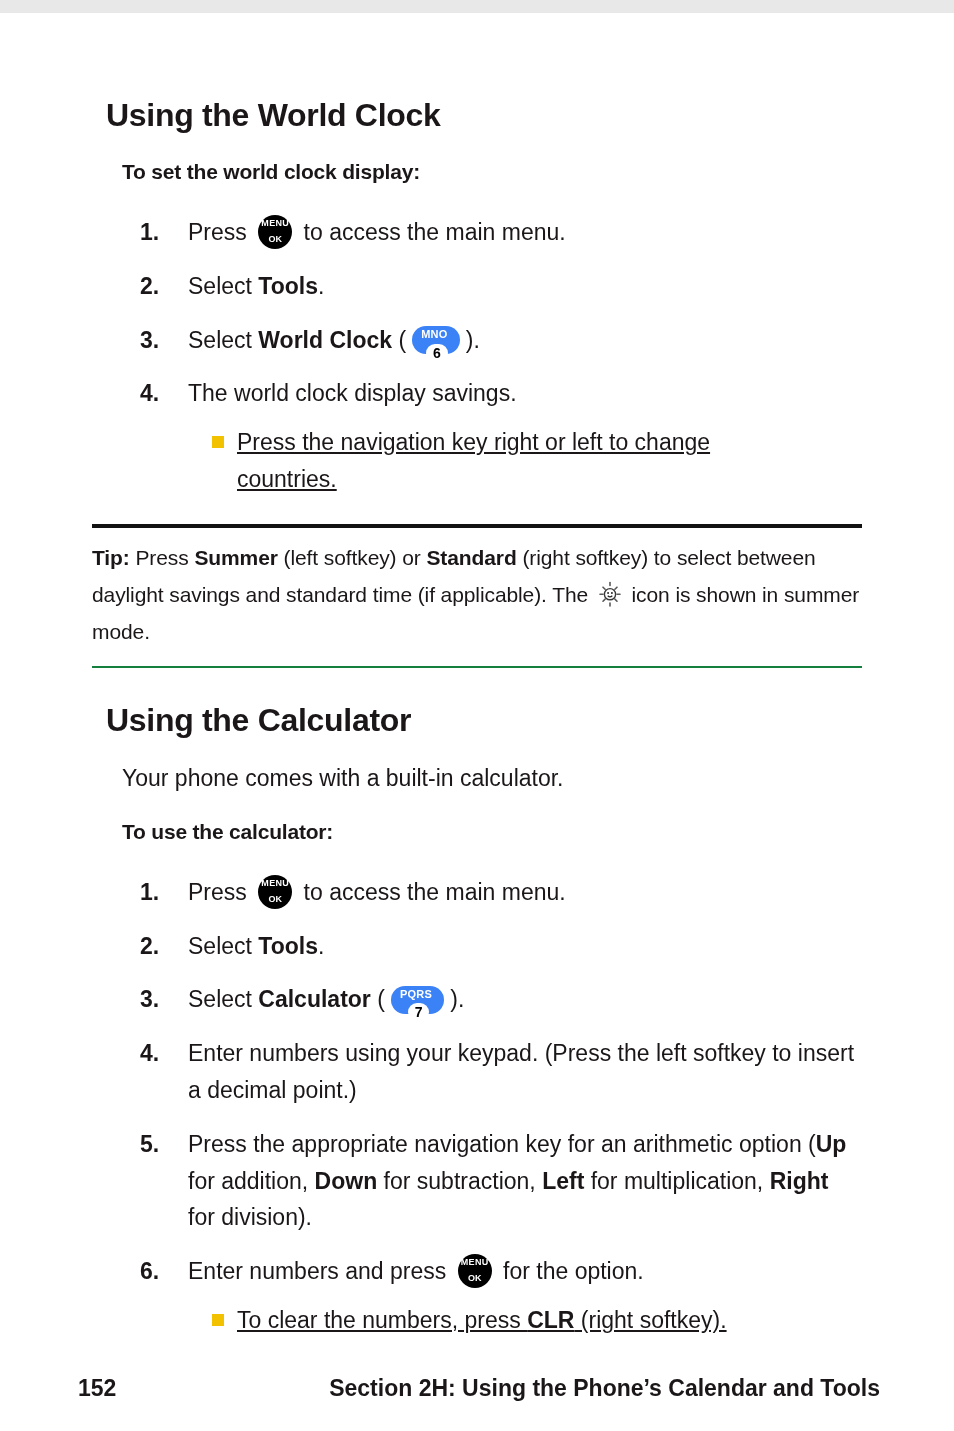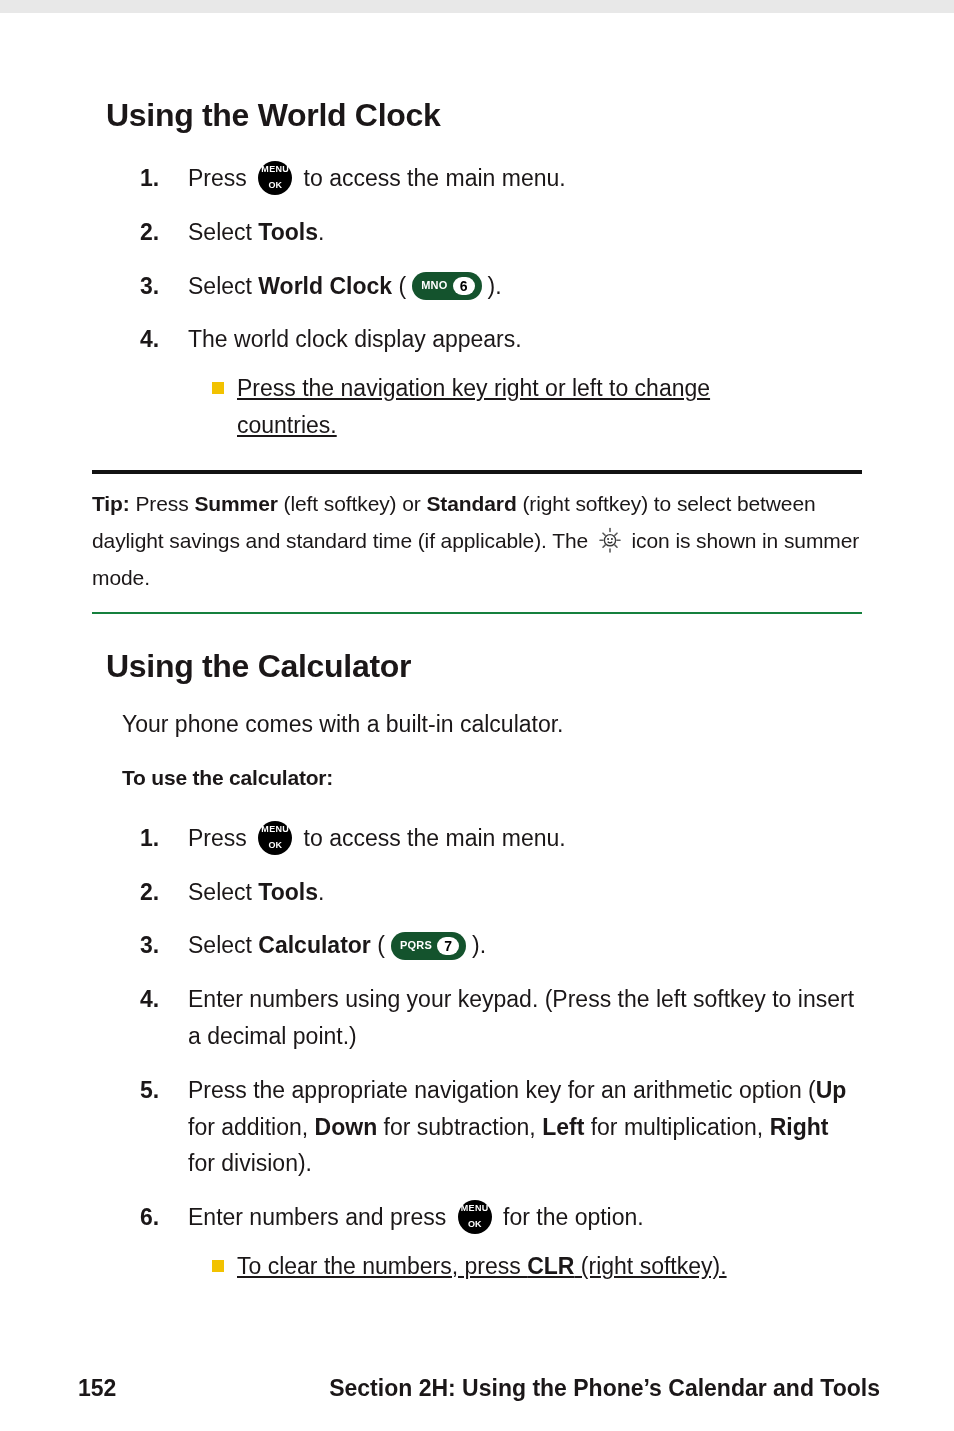--- a/index.html
+++ b/index.html
@@ -86,27 +86,28 @@
     margin: -4px 5px 0 5px;
     gap: 6px;
   }
   .key-circle .kc-top  { font-size: 9px;  font-weight: bold; line-height: 1.1; letter-spacing: 0.3px; }
   .key-circle .kc-bot  { font-size: 9px;  font-weight: bold; line-height: 1.1; }
 
   
   .key-pill {
     display: inline-flex;
     align-items: center;
-    background: #14532d;
+    background: #3b82f6;
     color: #fff;
     height: 28px;
     border-radius: 14px;
     padding: 0 7px 0 9px;
     vertical-align: middle;
     margin: -3px 6px 0 6px;
+    flex-direction: column;
   }
   .key-pill .kp-lbl {
     font-size: 11px;
     font-weight: bold;
     letter-spacing: 0.3px;
     margin-right: 5px;
   }
   .key-pill .kp-digit {
     background: #fff;
     color: #000;
@@ -142,20 +143,21 @@
     font-weight: bold;
   }
 </style>
 </head>
 <body>
 
 <div class="page">
   <div class="content">
 
     <h1 class="section-title">Using the World Clock</h1>
+    <div class="subhead">To set the world clock display:</div>
 
     <div class="step">
       <span class="num">1.</span>
       <span class="body">
         <span>Press </span><span class="key-circle">
             <span class="kc-top">MENU</span>
             <span class="kc-bot">OK</span>
           </span><span> to access the main menu.</span>
       </span>
     </div>
@@ -172,21 +174,21 @@
       <span class="body">
         <span>Select </span><span class="bold">World Clock</span><span> (</span><span class="key-pill">
             <span class="kp-lbl">MNO</span>
             <span class="kp-digit">6</span>
           </span><span>).</span>
       </span>
     </div>
 
     <div class="step" style="margin-bottom:12px;">
       <span class="num">4.</span>
-      <span class="body">The world clock display appears.</span>
+      <span class="body">The world clock display savings.</span>
     </div>
 
     <div class="sub-bullet">
       <span class="sq"></span>
       <span class="btext">Press the navigation key right or left to change countries.</span>
     </div>
 
     <div class="tip-box">
       <span class="bold">Tip:</span><span> Press </span><span class="bold">Summer</span><span> (left softkey) or </span><span class="bold">Standard</span><span> (right softkey) to select between daylight savings and standard time (if applicable). The </span><svg class="sun-icon" width="26" height="28" viewBox="0 0 26 28">
           <g stroke="#5a5a5a" stroke-width="1.6" stroke-linecap="round">

